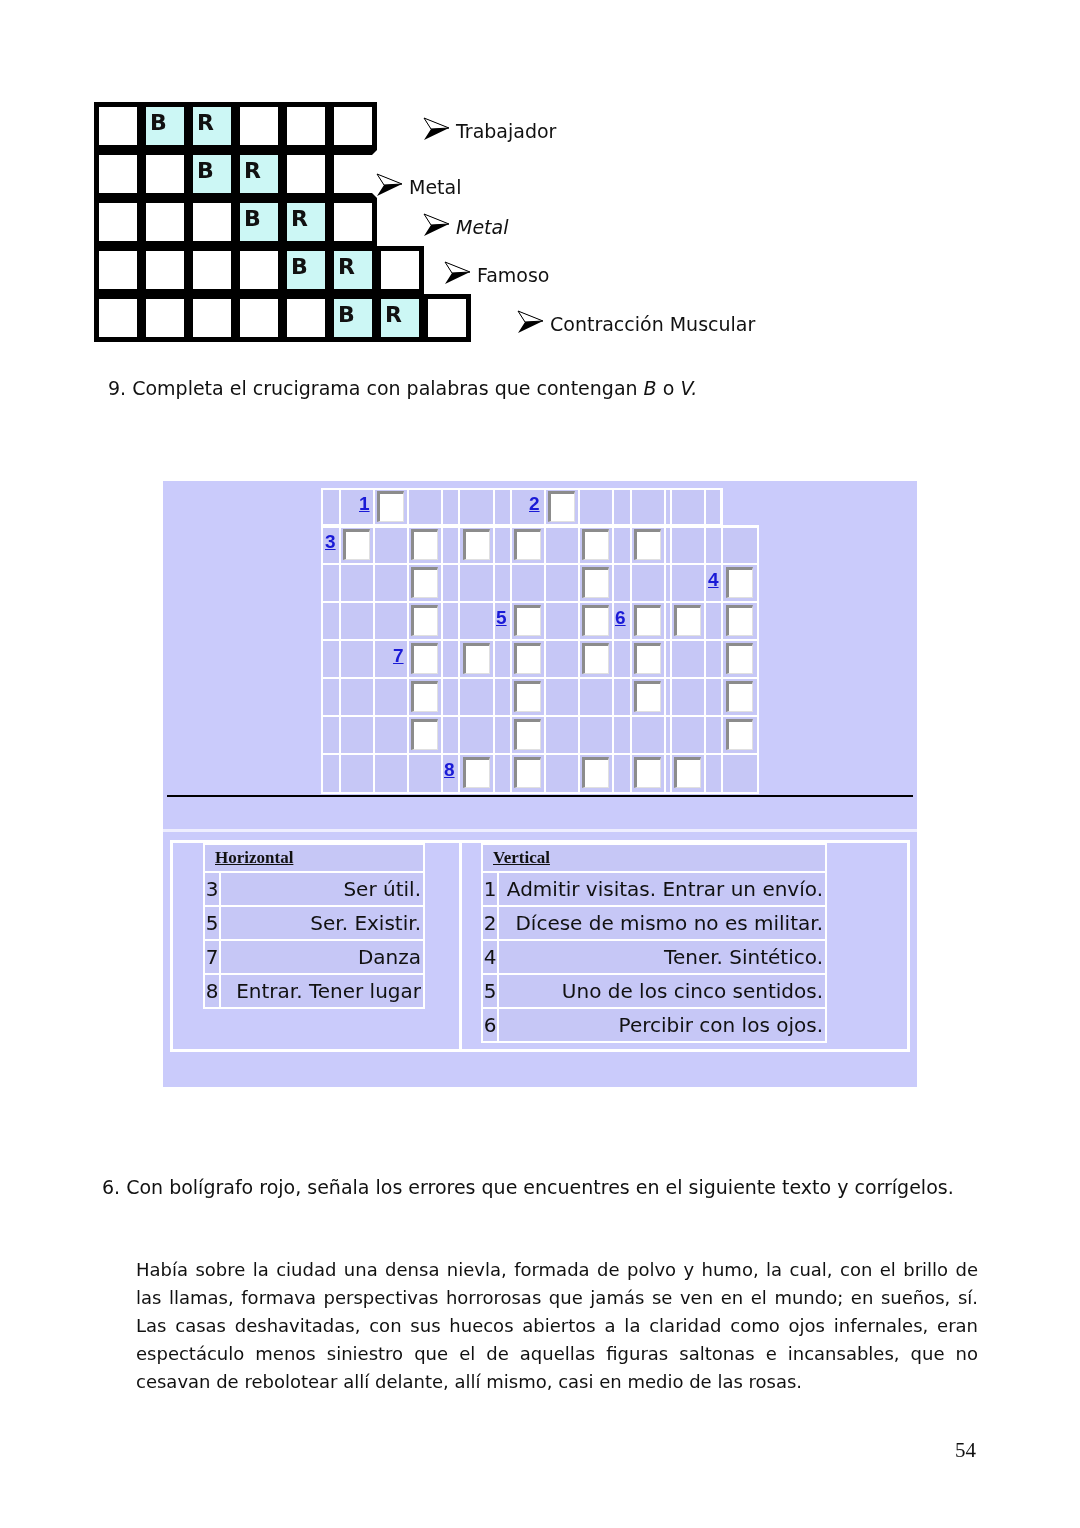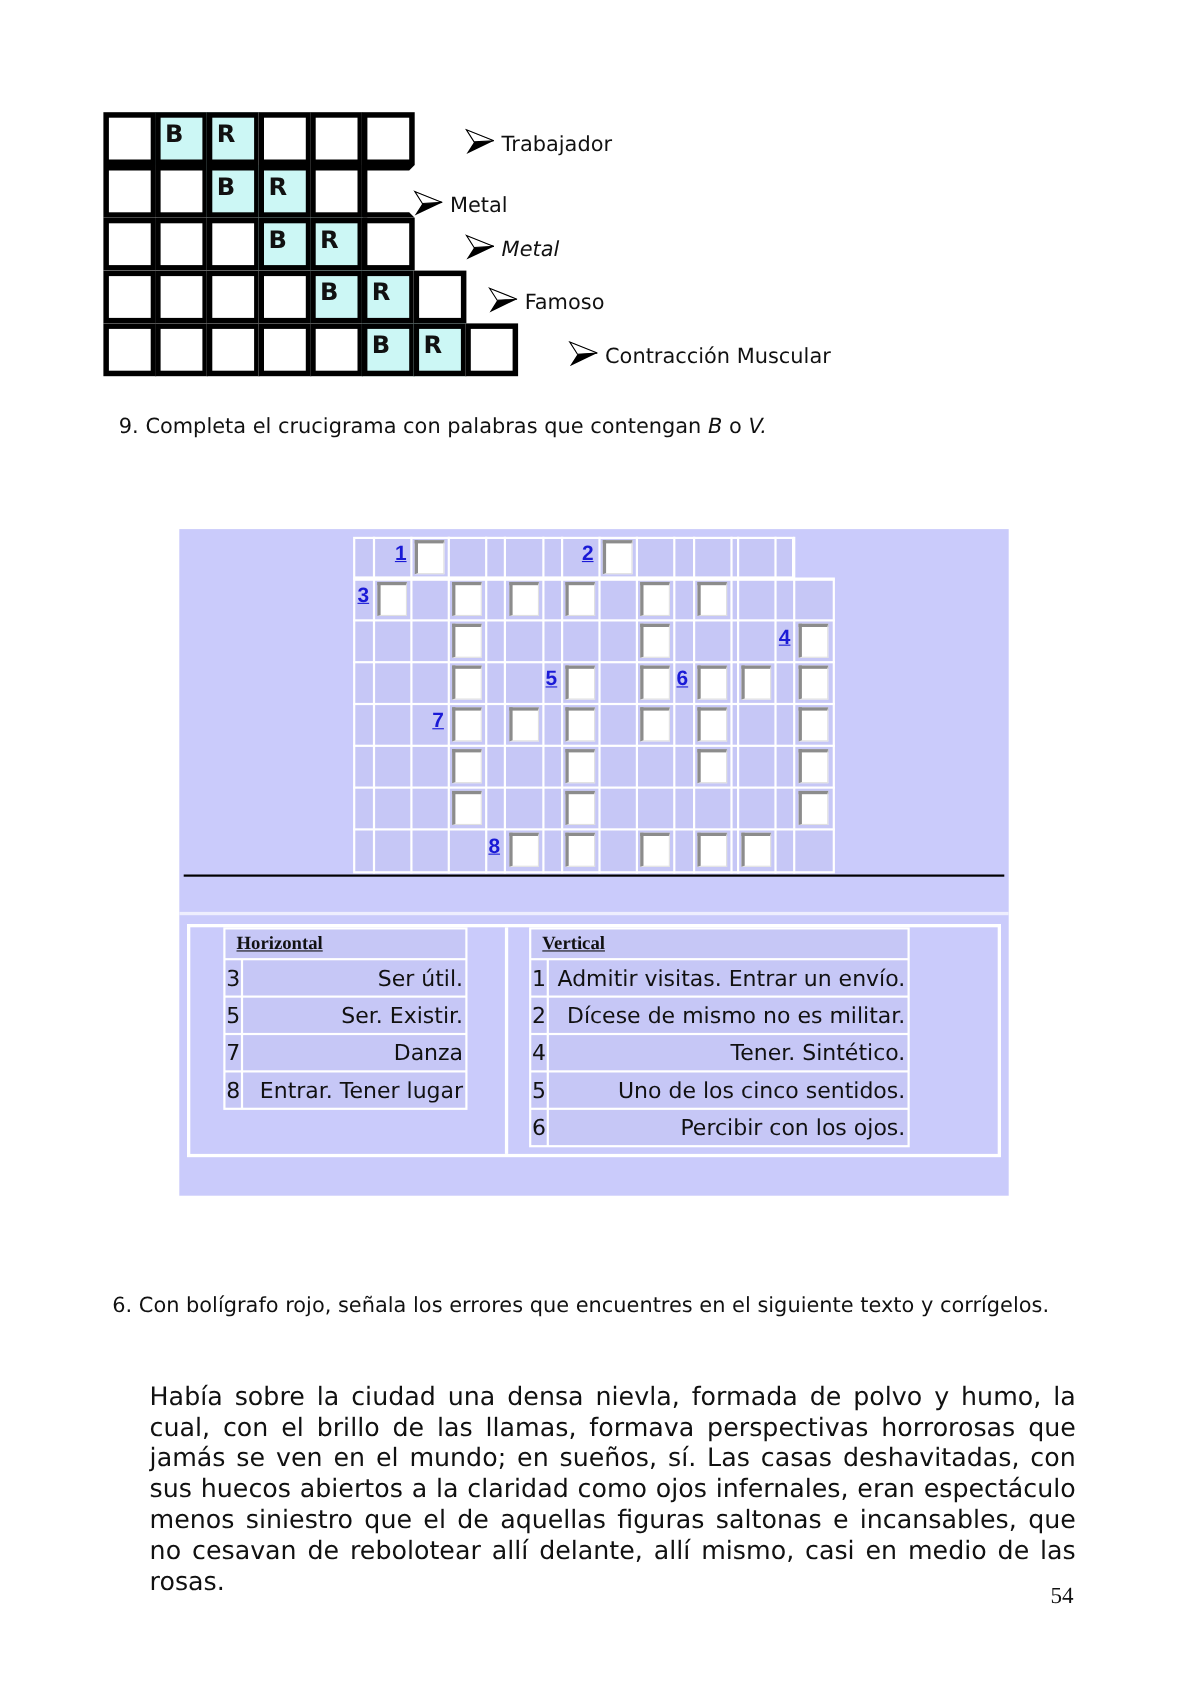--- a/index.html
+++ b/index.html
@@ -25,21 +25,21 @@
           border-top:3px solid #8c8c8c; border-left:3px solid #8c8c8c; border-right:1px solid #e0e0e0; border-bottom:1px solid #e0e0e0; }
   .num { position:absolute; color:#1a1ad6; font-weight:bold; font-size:19px; text-decoration:underline; font-family:"Liberation Sans", sans-serif; }
   .hr-black { position:absolute; left:4px; top:314px; width:746px; height:2px; background:#000; }
   .hr-white { position:absolute; left:0; top:348px; width:754px; height:3px; background:#eeeefe; }
   .clues-outer { position:absolute; left:7px; top:359px; width:740px; height:212px; box-sizing:border-box; border:3px solid #fff; }
   table.clues { position:absolute; border-collapse:separate; border-spacing:2px; background:#fff; }
   table.clues td { background:#c6c7f6; padding:0 2px; height:32px; font-size:20px; white-space:nowrap;text-align:right; }
   table.clues td.n { width:14px; text-align:center; padding:0; }
   table.clues th { background:#c6c7f6; text-align:left; font-family:"Liberation Serif", serif; font-size:17px; font-weight:bold; text-decoration:underline; height:24px; padding-left:10px; }
 
-  .para { position:absolute; left:136px; top:1256px; width:842px; font-size:23px; line-height:28px; text-align:justify; }
+  .para { position:absolute; left:136px; top:1256px; width:842px; font-size:18px; line-height:28px; text-align:justify; }
   .pagenum { position:absolute; left:955px; top:1438px; font-family:"Liberation Serif", serif; font-size:21px; }
 </style>
 </head>
 <body>
 
 <div class="abs" style="left:94px;top:102px;width:390px;height:250px;">
 
   <div>
     <div class="bg-cell" style="left:0;top:0"></div>
     <div class="bg-cell hl" style="left:47px;top:0">

